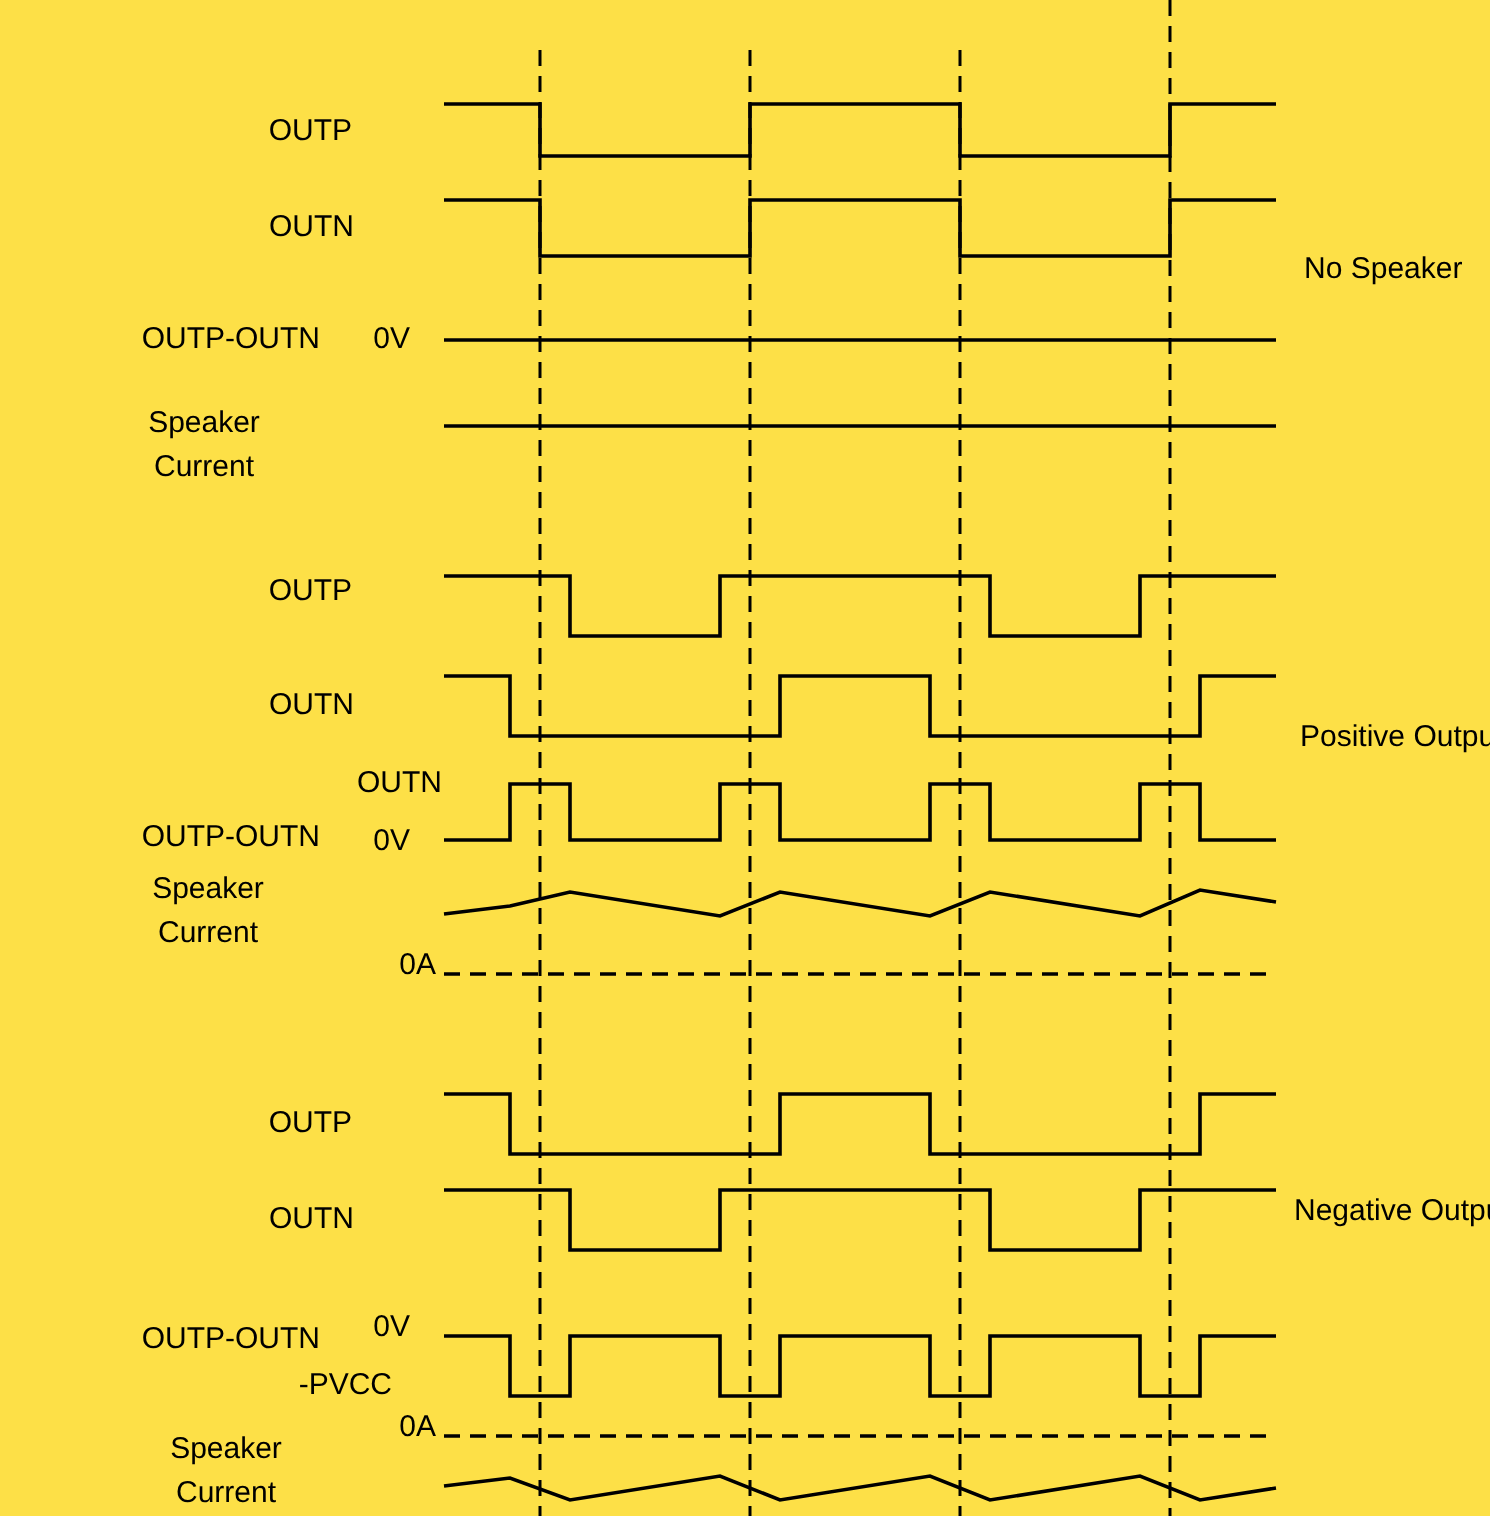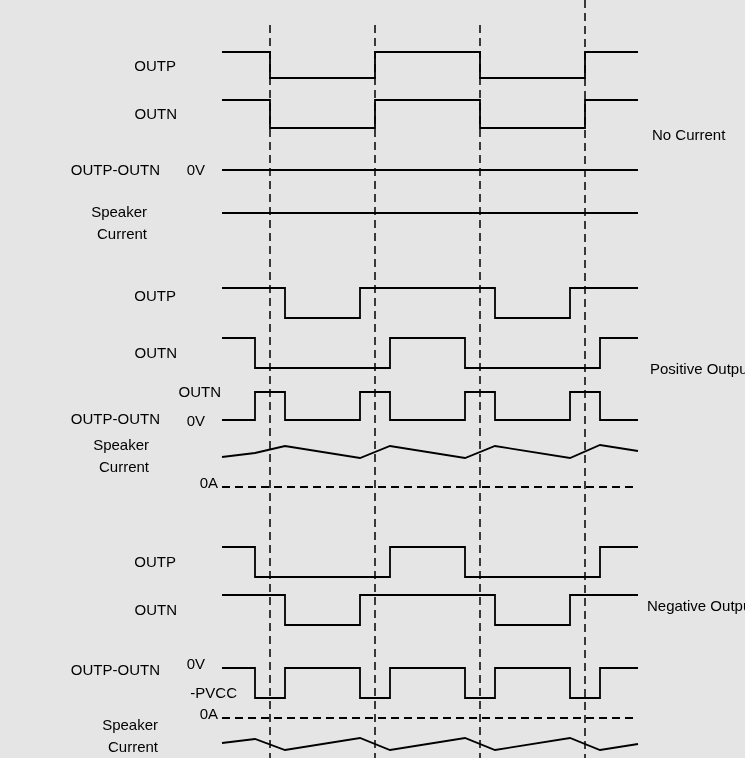--- a/index.html
+++ b/index.html
@@ -1,27 +1,27 @@
 <!DOCTYPE html>
 <html><head>
 <meta charset="utf-8">
 <style>
   html, body { margin: 0; padding: 0; background: #ffffff; }
   .figure {
     position: relative;
     width: 745px;
     height: 758px;
-    background: #e5e5e5;
+    background: #fde047;
     font-family: "Liberation Sans", sans-serif;
     color: #000000;
     overflow: hidden;
   }
   .figure svg { position: absolute; left: 0; top: 0; }
   .lbl { position: absolute; font-size: 15px; line-height: 1.2; white-space: nowrap; }
-  .speaker { text-align: right; width: 90px; line-height: 22px; }
+  .speaker { text-align: center; width: 90px; line-height: 22px; }
 
   
   .g1-outp { top: 57px;  right: 569px; }
   .g1-outn { top: 105px; right: 568px; }
   .g1-diff { top: 161px; right: 585px; }
   .g1-0v   { top: 161px; right: 540px; }
   .g1-spk  { left: 57px; top: 201px; }
   .g1-right{ left: 652px; top: 126px; }
 
   
@@ -32,21 +32,21 @@
   .g2-diff { top: 410px; right: 585px; }
   .g2-spk  { left: 59px; top: 434px; }
   .g2-0a   { top: 474px; right: 527px; }
   .g2-right{ left: 650px; top: 360px; }
 
   
   .g3-outp { top: 553px; right: 569px; }
   .g3-outn { top: 601px; right: 568px; }
   .g3-0v   { top: 655px; right: 540px; }
   .g3-diff { top: 661px; right: 585px; }
-  .g3-pvcc { top: 684px; right: 508px; }
+  .g3-pvcc { top: 684px; right: 549px; }
   .g3-0a   { top: 705px; right: 527px; }
   .g3-spk  { left: 68px; top: 714px; }
   .g3-right{ left: 647px; top: 597px; }
 </style>
 </head>
 <body>
 
 <div class="figure">
   <svg id="waveform-svg" width="745" height="758" viewBox="0 0 745 758">
       <polyline points="270,25 270,758" fill="none" stroke="#000000" stroke-width="1.5" stroke-linejoin="miter" stroke-dasharray="8 5"></polyline>
@@ -70,21 +70,21 @@
     </svg>
 
   <div class="lbl g1-outp">OUTP</div>
   <div class="lbl g1-outn">OUTN</div>
   <div class="lbl g1-diff">OUTP-OUTN</div>
   <div class="lbl g1-0v">0V</div>
   <div class="lbl speaker g1-spk">
     <div>Speaker</div>
     <div>Current</div>
   </div>
-  <div class="lbl g1-right">No Current</div>
+  <div class="lbl g1-right">No Speaker</div>
 
   <div class="lbl g2-outp">OUTP</div>
   <div class="lbl g2-outn">OUTN</div>
   <div class="lbl g2-pvcc">OUTN</div>
   <div class="lbl g2-0v">0V</div>
   <div class="lbl g2-diff">OUTP-OUTN</div>
   <div class="lbl speaker g2-spk">
     <div>Speaker</div>
     <div>Current</div>
   </div>

